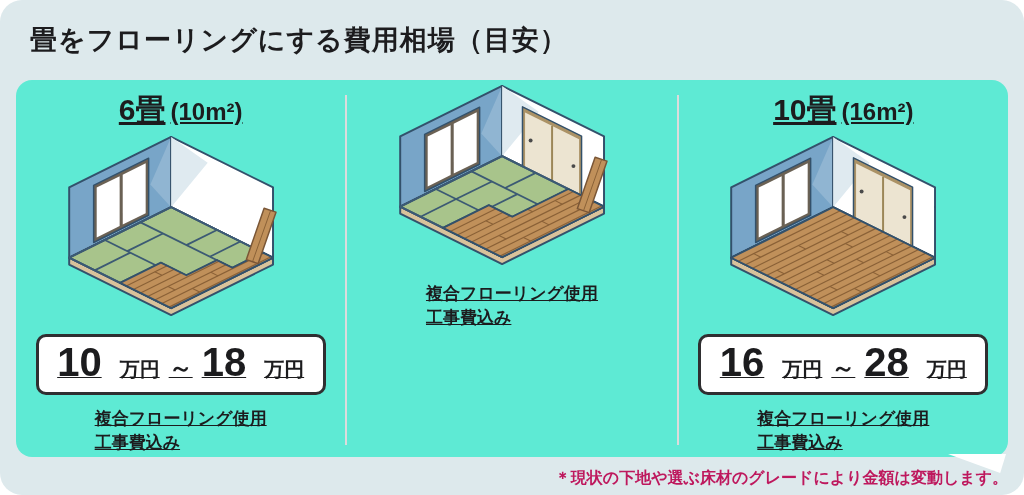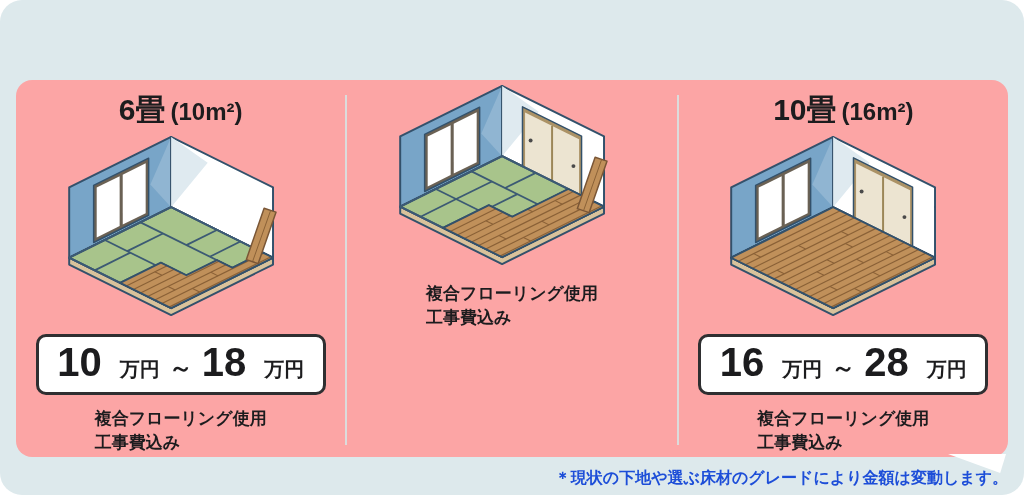--- a/index.html
+++ b/index.html
@@ -8,22 +8,22 @@
     background:#dde9ec;border-radius:22px;overflow:hidden;
     font-family:"Liberation Sans","DejaVu Sans",sans-serif;
     color:#1c1c1e;
   }
   .title{
     position:absolute;left:30px;top:22px;
     font-size:27px;font-weight:800;letter-spacing:1px;
   }
   .card{
     position:absolute;left:16px;top:80px;width:992px;height:377px;
-    background:#fca5a5;border-radius:16px;
-    display:flex;flex-direction:row;align-items:stretch;
+    background:#5eead4;border-radius:16px;
+    display:flex;flex-direction:row;align-items:stretch;text-decoration:underline;
   }
   .card-tail{
     position:absolute;left:948px;top:454px;width:58px;height:19px;
     background:#ffffff;
     clip-path:polygon(0 0,100% 0,90% 100%);
   }
   .panel{
     flex:1 1 0;display:flex;flex-direction:column;align-items:center;
     min-width:0;
   }
@@ -41,27 +41,28 @@
     border:3px solid #2f2f31;border-radius:10px;background:#ffffff;
     text-align:center;line-height:51px;white-space:nowrap;
   }
   .price-box .num{font-size:40px;font-weight:800;margin-top:36px;}
   .price-box .unit{font-size:20px;font-weight:800;margin-left:18px;}
   .price-box .tilde{font-size:24px;font-weight:700;margin:0 9px;}
   .notes{
     margin-top:12px;text-align:left;font-size:17px;font-weight:700;line-height:1.42;
   }
   .footnote{
-    position:absolute;right:16px;bottom:6px;font-size:16px;font-weight:700;color:#1d4ed8;
+    position:absolute;right:16px;bottom:6px;font-size:16px;font-weight:700;color:#be185d;
   }
 </style>
 </head>
 <body>
 
 <div class="canvas">
+  <div class="title">畳をフローリングにする費用相場（目安）</div>
 
   <div class="card">
 
     <section class="panel">
       <div class="panel-header">
         <span class="size">6畳</span>
         <span class="area">(10m²)</span>
       </div>
       <div class="room" id="room0"><svg viewBox="0 0 270 190" width="280" height="188" xmlns="http://www.w3.org/2000/svg">
             <polygon points="22,126 125,177 228,126 228,133 125,184 22,133" fill="#d9c29b" stroke="#33516b" stroke-width="2" stroke-linejoin="round"></polygon>

